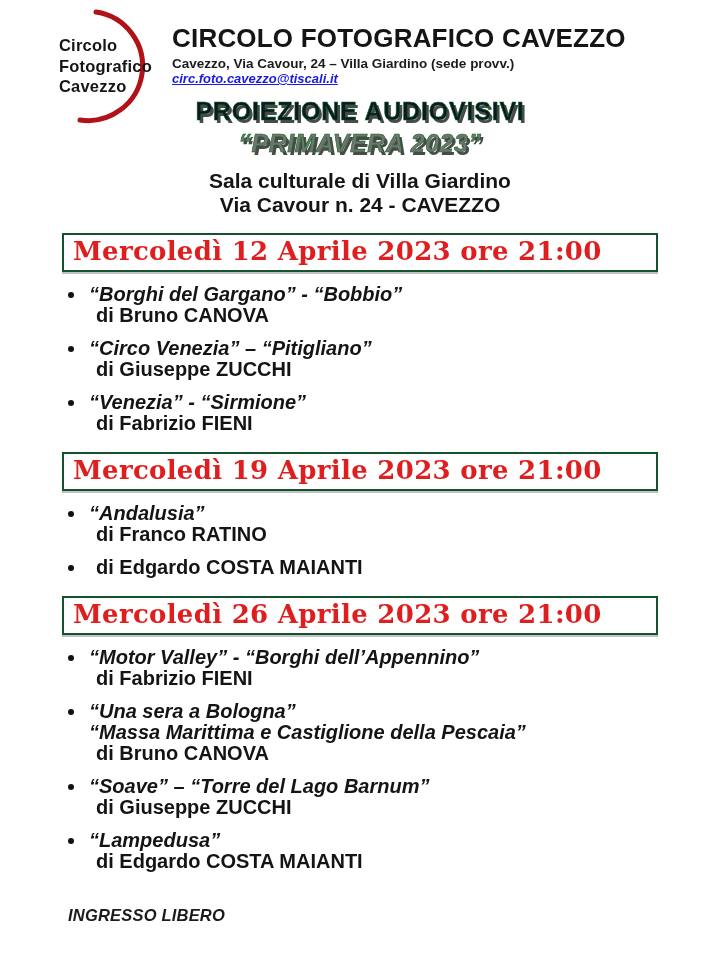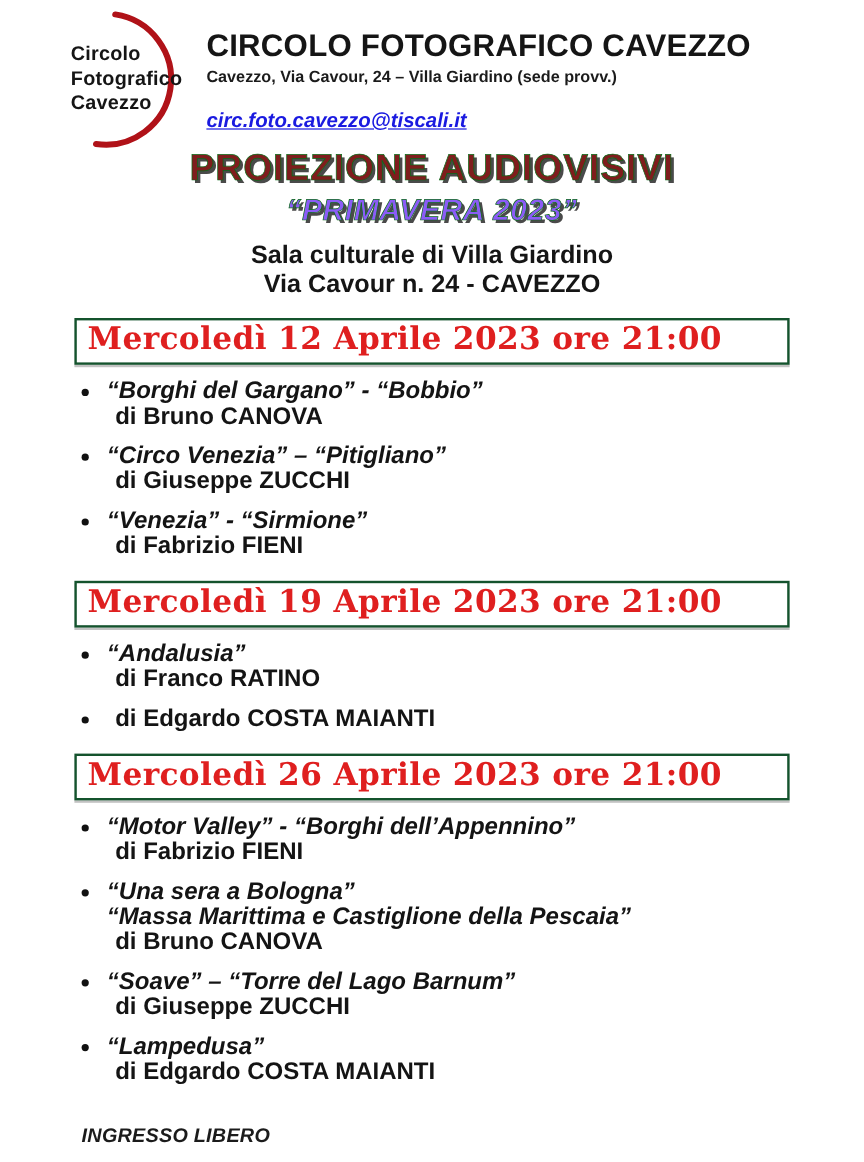--- a/index.html
+++ b/index.html
@@ -15,37 +15,37 @@
   .logo-text {
     position:absolute; left:15px; top:27px;
     font-size:16.5px; font-weight:bold; line-height:20.5px; color:#151515;
     letter-spacing:0.2px;
   }
 
   
   .header-block { padding-top:25px; margin-left:172px; }
   .org-title { font-size:26px; font-weight:bold; letter-spacing:0.2px; line-height:27px; color:#151515; }
   .org-address { margin-top:4px; font-size:13.5px; font-weight:bold; color:#1b1b1b; }
-  .org-email { margin-top:20px; font-size:17px; }
+  .org-email { margin-top:0; font-size:13px; }
   .org-email a {
     color:#1a1ae0; font-weight:bold; font-style:italic;
     text-decoration:underline; cursor:pointer;
   }
 
   
   .event-title {
     margin-top:11px; text-align:center;
-    font-size:31px; font-weight:900; letter-spacing:0.8px;
-    color:#7f1d1d; text-shadow:2.5px 2.5px 0 #4a4a4a;
+    font-size:25px; font-weight:900; letter-spacing:0.8px;
+    color:#0f172a; text-shadow:2.5px 2.5px 0 #4a4a4a;
     -webkit-text-stroke:0.6px #0b6b18;
   }
   .event-subtitle {
     margin-top:3px; text-align:center;
     font-size:25px; font-weight:900; font-style:italic; letter-spacing:0.5px;
-    color:#8b5cf6; text-shadow:2.5px 2.5px 0 #4a4a4a;
+    color:#737373; text-shadow:2.5px 2.5px 0 #4a4a4a;
     -webkit-text-stroke:0.6px #0b6b18;
   }
   .venue { margin-top:11px; text-align:center; font-size:21px; font-weight:bold; line-height:24px; color:#151515; }
 
   
   .content { margin:0 62px; }
   .date-box {
     margin-top:18px;
     border:2px solid #14532d;
     box-shadow:0 2px 0 rgba(120,120,120,.45);

